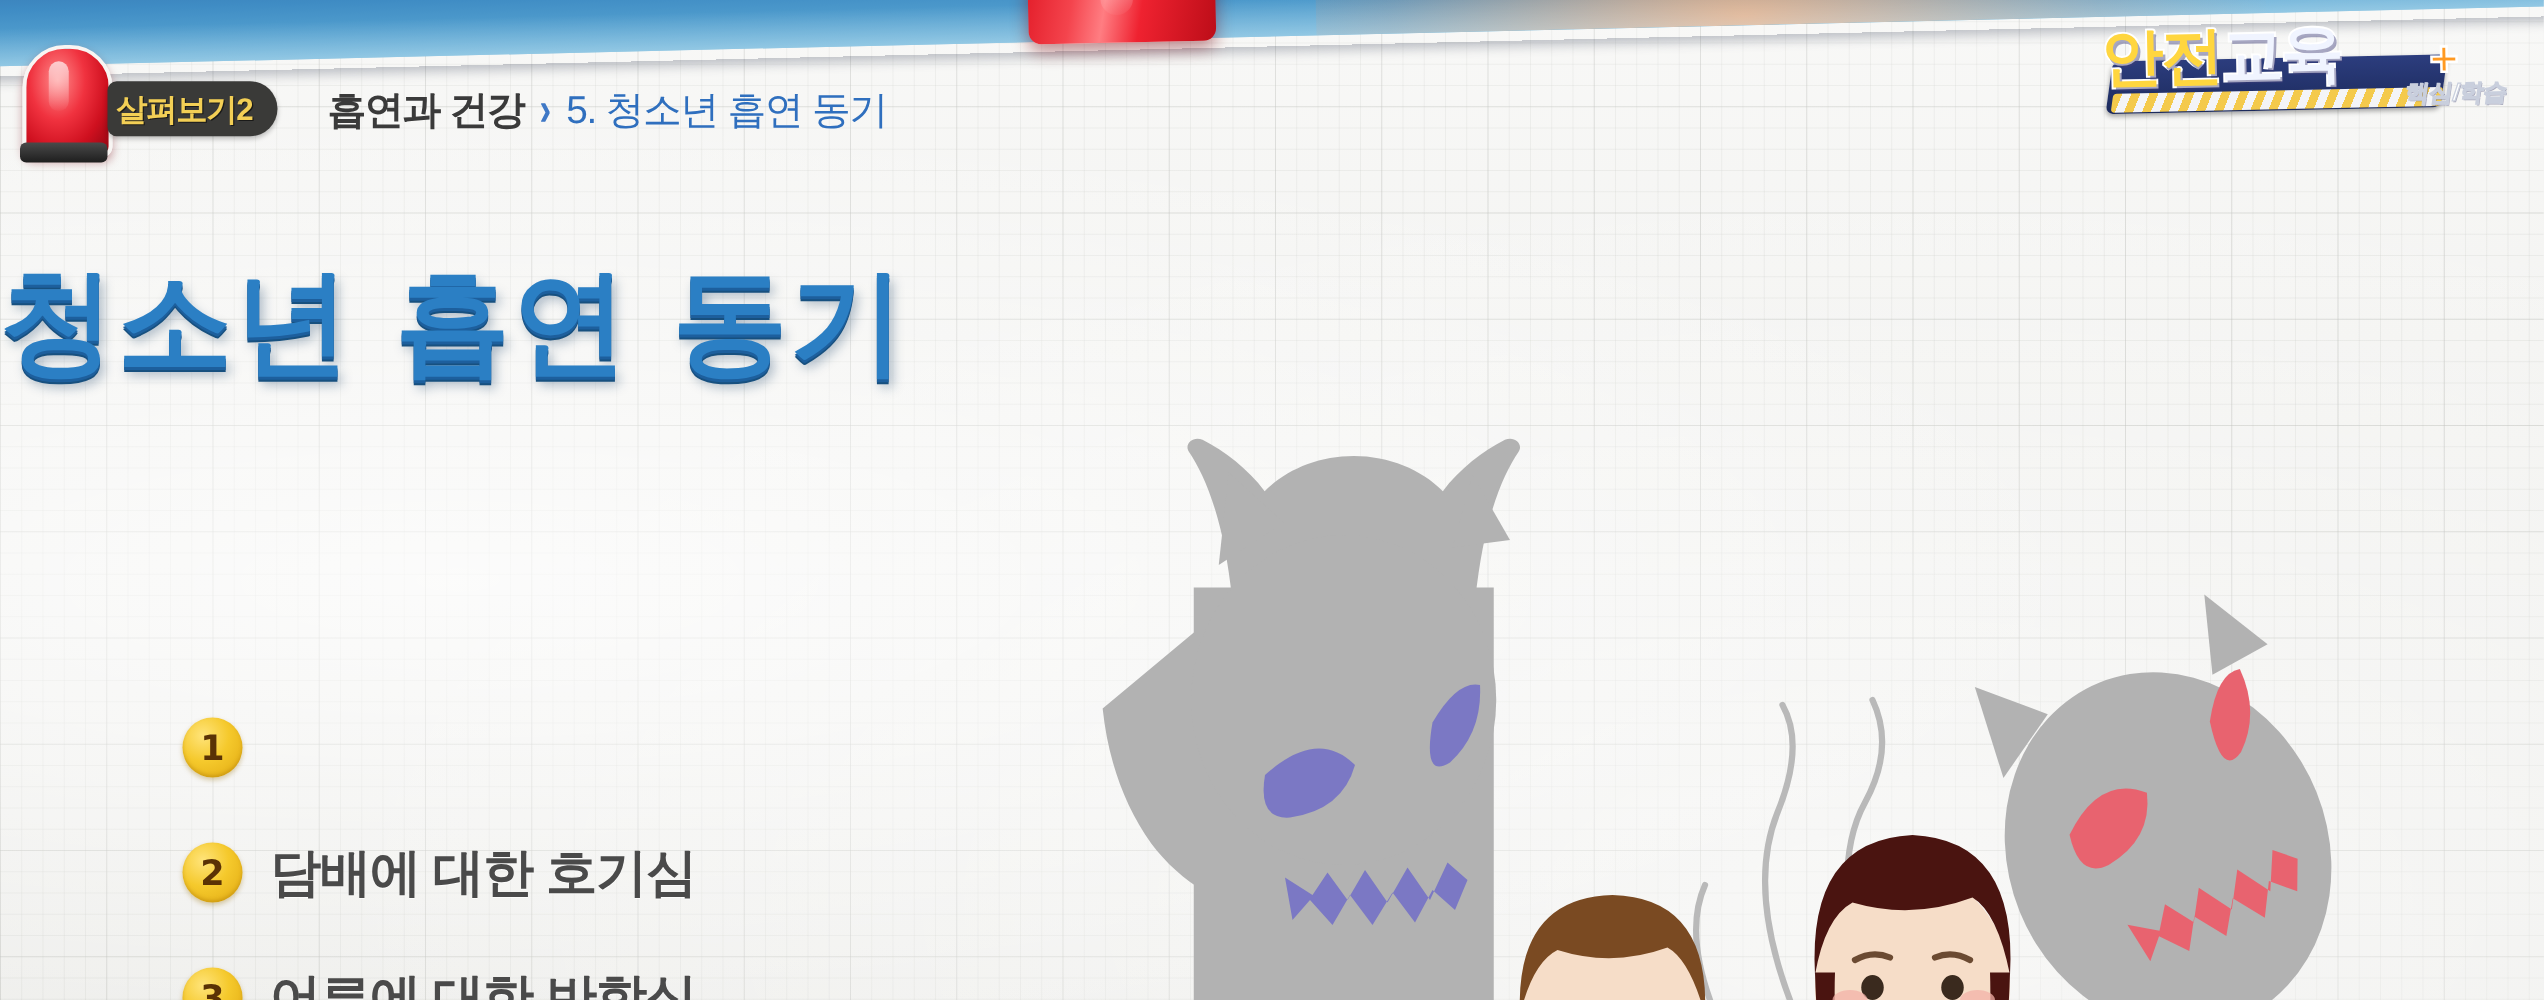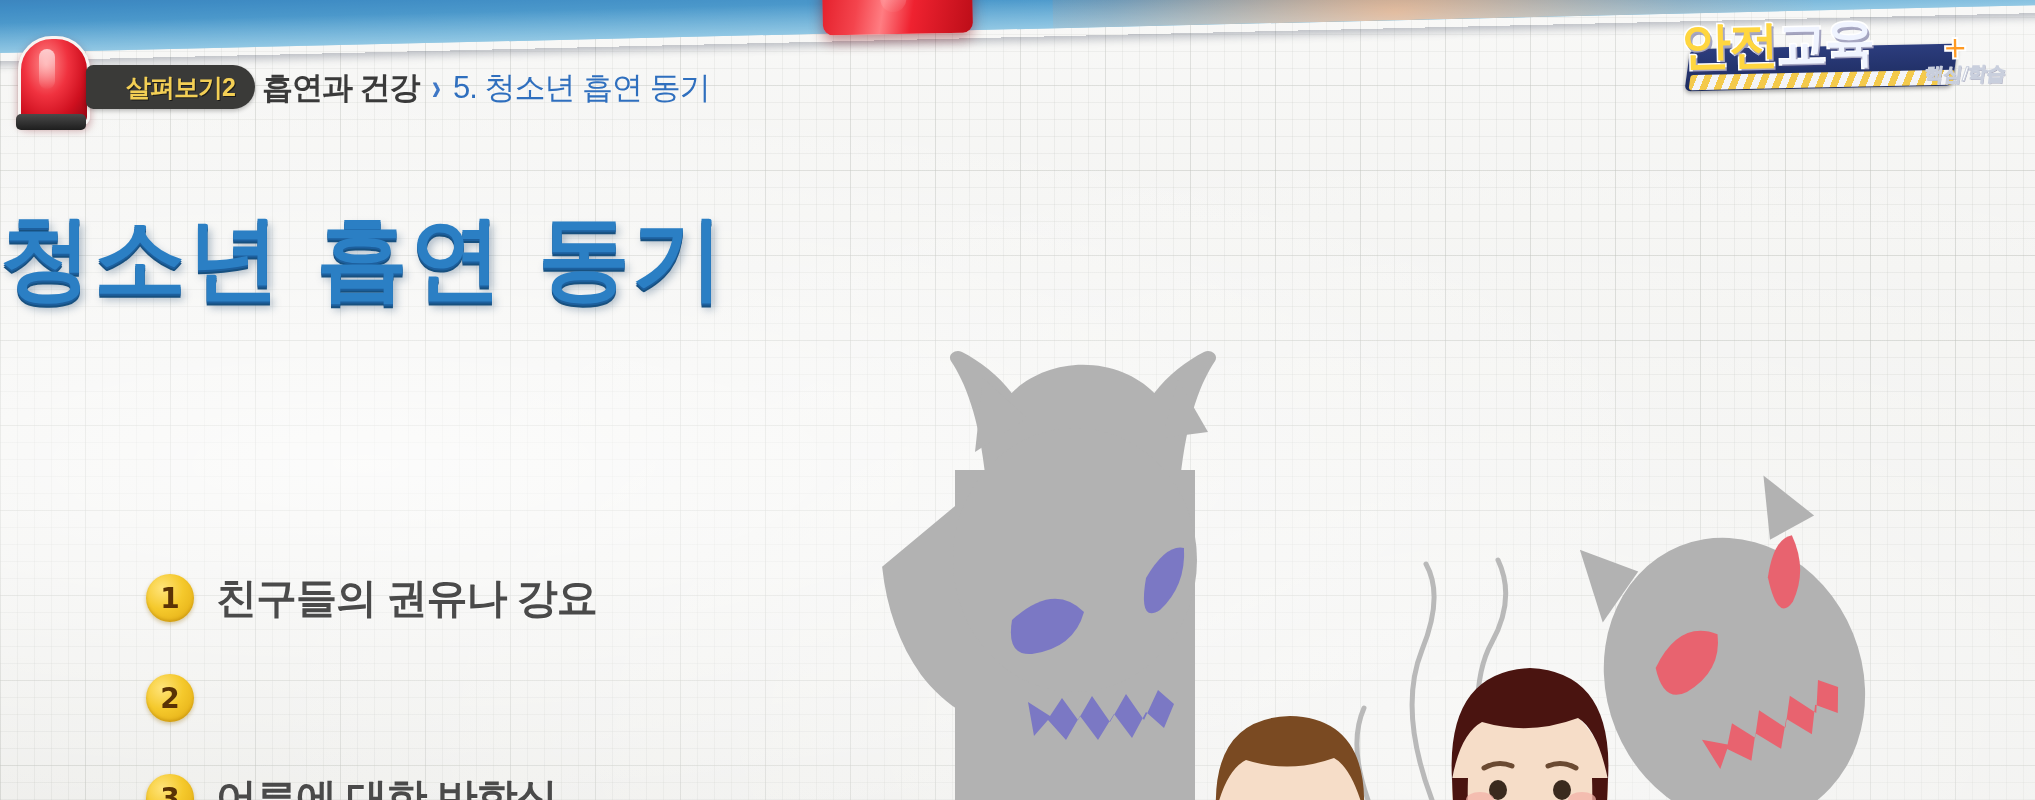--- a/index.html
+++ b/index.html
@@ -120,21 +120,21 @@
     position:absolute;left:18px;top:10px;width:16px;height:40px;border-radius:9px;
     background:linear-gradient(180deg,rgba(255,255,255,.68),rgba(255,255,255,.02));
   }
   .siren-small .base{
     position:absolute;left:2px;bottom:2px;width:70px;height:16px;border-radius:5px;
     background:linear-gradient(180deg,#4a4a4a,#1e1e1e);
   }
 
   .badge{
     position:absolute;left:86px;top:65px;height:44px;
-    padding:0 20px 0 40px;
+    padding:0 20px 0 7px;
     display:flex;align-items:center;
     background:#3a3a38;
     border-radius:8px 24px 24px 8px;
     box-shadow:0 2px 4px rgba(0,0,0,.25);
   }
   .badge span{
     font-size:25px;font-weight:bold;color:#f3cf55;letter-spacing:-1px;
     text-shadow:1px 1px 0 rgba(0,0,0,.55);
     white-space:nowrap;
   }
@@ -219,24 +219,24 @@
     <div class="c1">흡연과 건강</div>
     <div class="chev">›</div>
     <div class="c2">5. 청소년 흡연 동기</div>
   </div>
 
   <div class="title">청소년 흡연 동기</div>
 
   <div class="bullets">
     <div class="brow">
       <div class="bnum">1</div>
-      <div class="btext">친구들의 권유나 강요</div>
     </div>
     <div class="brow">
       <div class="bnum">2</div>
+      <div class="btext">담배에 대한 호기심</div>
     </div>
     <div class="brow">
       <div class="bnum">3</div>
       <div class="btext">어른에 대한 반항심</div>
     </div>
   </div>
 
   <svg class="art" viewBox="0 0 2035 800">
 
     <g>

